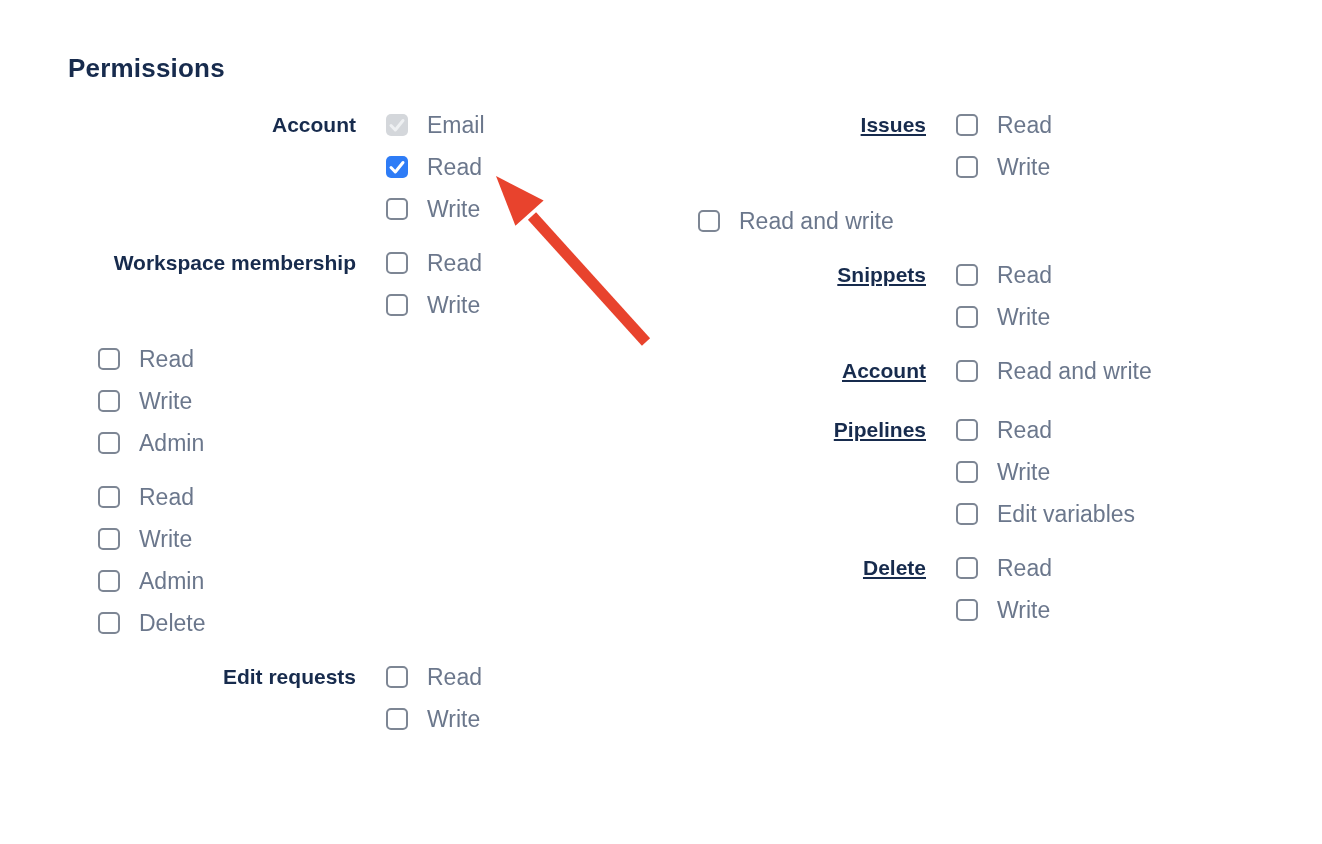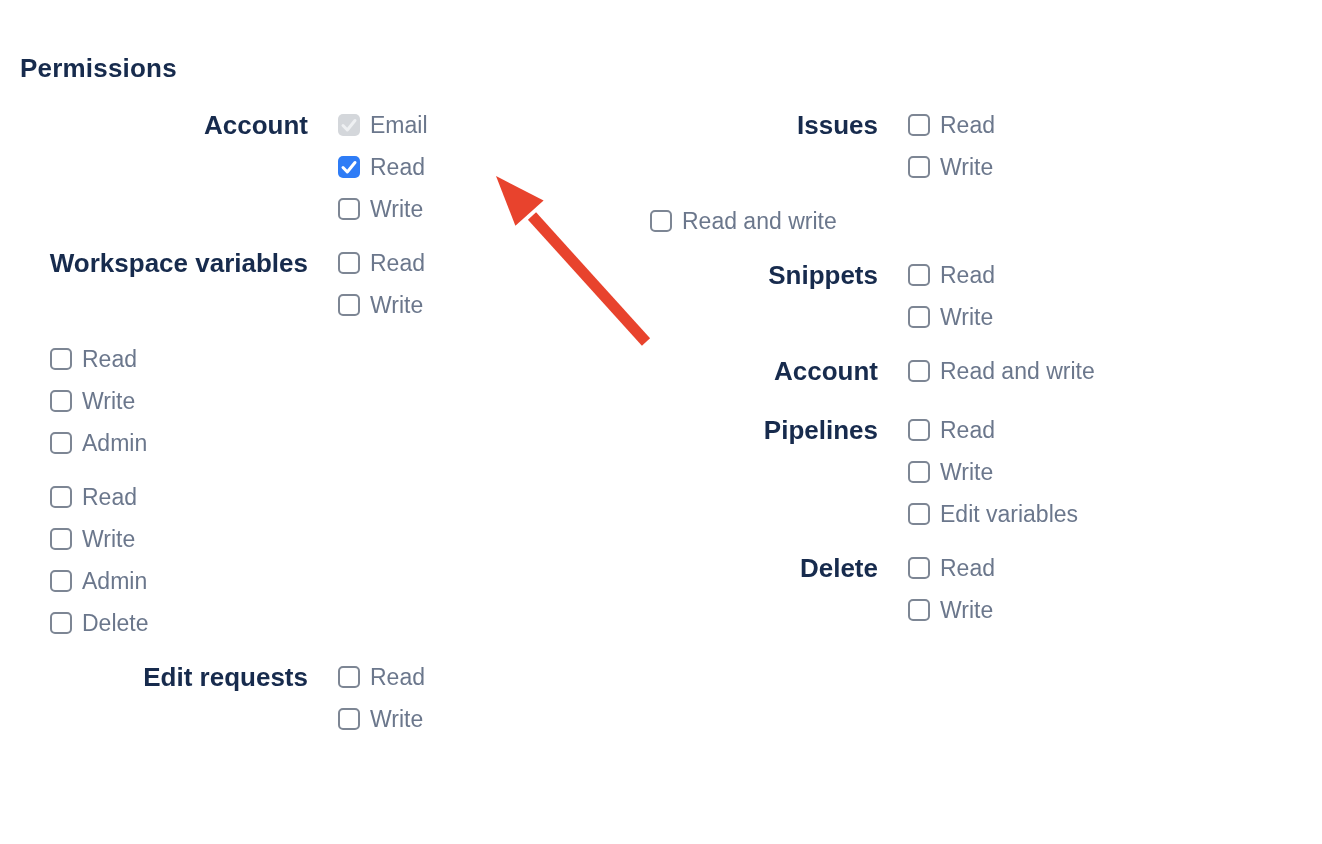--- a/index.html
+++ b/index.html
@@ -11,56 +11,56 @@
   }
   :root {
     --navy: #172b4d;
     --grey-text: #6b778c;
     --blue: #2e7cf6;
     --cb-border: #7d8694;
     --disabled-fill: #d4d7db;
     --disabled-check: #eef0f2;
     --arrow-red: #e8432d;
   }
-  .page { position: relative; padding: 53px 0 0 20px; width: 1322px; height: 844px; }
+  .page { position: relative; padding: 53px 0 0 68px; width: 1322px; height: 844px; }
   .page-title {
     font-size: 26px; font-weight: bold; color: var(--navy);
     letter-spacing: 0.2px;
     margin-bottom: 30px;
   }
   .columns { display: flex; align-items: flex-start; }
   .col { display: flex; flex-direction: column; }
   .col-0 { width: 600px; flex: none; }
   .col-1 { flex: none; }
   .group { display: flex; align-items: flex-start; margin-bottom: 32px; }
   .group-label {
     flex: none; text-align: right;
-    font-size: 26px; font-weight: bold; color: var(--navy);
+    font-size: 21px; font-weight: bold; color: var(--navy);
     line-height: 32px; margin-top: -5px;
   }
   .col-0 .group-label { width: 288px; }
-  .col-1 .group-label { width: 258px; }
+  .col-1 .group-label { width: 258px; text-decoration: underline; }
   .options { margin-left: 30px; display: flex; flex-direction: column; }
   .option {
     display: flex; align-items: center;
     height: 22px; margin-bottom: 20px;
     cursor: pointer;
   }
   .option:last-child { margin-bottom: 0; }
   .checkbox {
     width: 22px; height: 22px; flex: none;
     border-radius: 5px;
     display: inline-flex; align-items: center; justify-content: center;
   }
   .checkbox.unchecked { background: #ffffff; border: 2px solid var(--cb-border); }
   .checkbox.checked { background: var(--blue); }
   .checkbox.disabled-checked { background: var(--disabled-fill); }
   .checkbox svg { width: 22px; height: 22px; display: block; }
   .option-text {
-    margin-left: 10px;
+    margin-left: 19px;
     font-size: 23px; color: var(--grey-text);
     line-height: 22px; white-space: nowrap;
   }
   .arrow-svg {
     position: absolute; left: 480px; top: 160px;
     width: 180px; height: 200px;
     pointer-events: none;
   }
 </style>
 </head>
@@ -90,21 +90,21 @@
               </span>
               <span class="option-text">Read</span>
             </label>
             <label class="option">
               <span class="checkbox unchecked"></span>
               <span class="option-text">Write</span>
             </label>
           </div>
         </div>
         <div class="group">
-          <div class="group-label">Workspace variables</div>
+          <div class="group-label">Workspace membership</div>
           <div class="options">
             <label class="option">
               <span class="checkbox unchecked"></span>
               <span class="option-text">Read</span>
             </label>
             <label class="option">
               <span class="checkbox unchecked"></span>
               <span class="option-text">Write</span>
             </label>
           </div>

